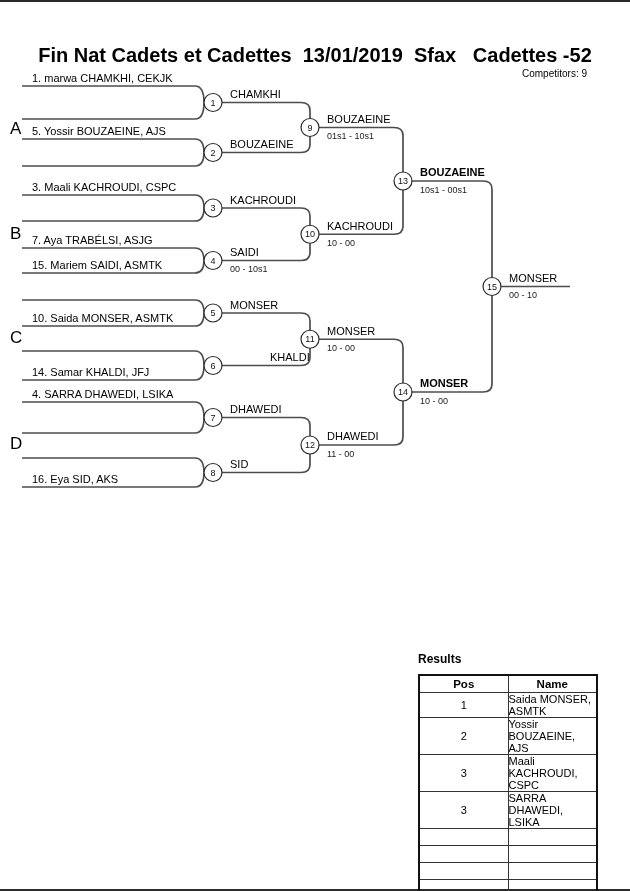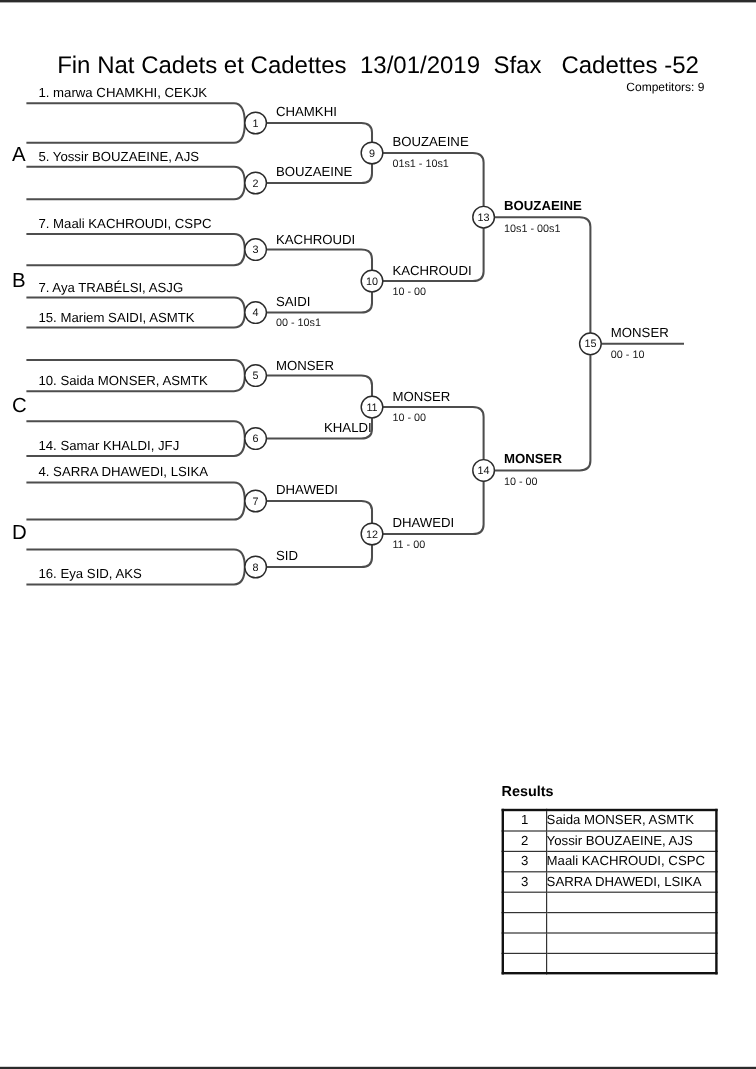--- a/index.html
+++ b/index.html
@@ -1,20 +1,20 @@
 <!DOCTYPE html>
 <html><head>
 <meta charset="utf-8">
 <style>
   * { margin:0; padding:0; box-sizing:border-box; }
   body { width:630px; height:891px; background:#fff; font-family:"Liberation Sans", sans-serif; color:#000; position:relative; overflow:hidden; }
   .edge { position:absolute; left:0; width:630px; height:2px; background:#2b2b2b; }
   .edge.top { top:0; }
   .edge.bottom { top:889px; }
-  .title { position:absolute; top:44px; left:0; right:0; text-align:center; font-size:20px; font-weight:normal; white-space:pre; }
+  .title { position:absolute; top:44px; left:0; right:0; text-align:center; font-size:20px; font-weight:bold; white-space:pre; }
   .competitors { position:absolute; top:68px; right:43px; font-size:10px;text-align:center; }
   .abs { position:absolute; white-space:nowrap; }
   .entrant { font-size:11px;text-align:right; }
   .section-letter { font-size:17px; letter-spacing:0.5px; }
   .winner { font-size:11px; }
   .winner.bold { font-weight:bold; }
   .score { font-size:9px; color:#1a1a1a; }
   svg.bracket { position:absolute; top:0; left:0; }
   .results-title { position:absolute; top:652px; left:418px; width:180px; text-align:left; font-size:12px; font-weight:bold; }
   table.results { position:absolute; top:674px; left:418px; width:180px; border-collapse:collapse; border:2px solid #111; table-layout:fixed; }
@@ -102,21 +102,21 @@
   </g>
 </svg>
 
 <div class="abs section-letter" style="left:10px; top:119px;">A</div>
 <div class="abs section-letter" style="left:10px; top:224px;">B</div>
 <div class="abs section-letter" style="left:10px; top:328px;">C</div>
 <div class="abs section-letter" style="left:10px; top:434px;">D</div>
 
 <div class="abs entrant" style="left:32px; top:72px;">1. marwa CHAMKHI, CEKJK</div>
 <div class="abs entrant" style="left:32px; top:125px;">5. Yossir BOUZAEINE, AJS</div>
-<div class="abs entrant" style="left:32px; top:181px;">7. Maali KACHROUDI, CSPC</div>
+<div class="abs entrant" style="left:32px; top:181px;">3. Maali KACHROUDI, CSPC</div>
 <div class="abs entrant" style="left:32px; top:234px;">7. Aya TRABÉLSI, ASJG</div>
 <div class="abs entrant" style="left:32px; top:259px;">15. Mariem SAIDI, ASMTK</div>
 <div class="abs entrant" style="left:32px; top:312px;">10. Saida MONSER, ASMTK</div>
 <div class="abs entrant" style="left:32px; top:366px;">14. Samar KHALDI, JFJ</div>
 <div class="abs entrant" style="left:32px; top:388px;">4. SARRA DHAWEDI, LSIKA</div>
 <div class="abs entrant" style="left:32px; top:473px;">16. Eya SID, AKS</div>
 
 <div class="abs winner" style="left:230px; top:88px;">CHAMKHI</div>
 <div class="abs winner" style="left:230px; top:138px;">BOUZAEINE</div>
 <div class="abs winner" style="left:230px; top:194px;">KACHROUDI</div>
@@ -137,20 +137,24 @@
 <div class="abs winner bold" style="left:420px; top:166px;">BOUZAEINE</div>
 <div class="abs score" style="left:420px; top:185px;">10s1 - 00s1</div>
 <div class="abs winner bold" style="left:420px; top:377px;">MONSER</div>
 <div class="abs score" style="left:420px; top:396px;">10 - 00</div>
 <div class="abs winner" style="left:509px; top:272px;">MONSER</div>
 <div class="abs score" style="left:509px; top:290px;">00 - 10</div>
 
 <div class="results-title">Results</div>
 <table class="results">
   <tbody>
+      <tr>
+    <th class="pos">Pos</th>
+    <th class="name">Name</th>
+  </tr>
   <tr>
     <td class="pos">1</td>
     <td class="name">Saida MONSER, ASMTK</td>
   </tr>
   <tr>
     <td class="pos">2</td>
     <td class="name">Yossir BOUZAEINE, AJS</td>
   </tr>
   <tr>
     <td class="pos">3</td>

